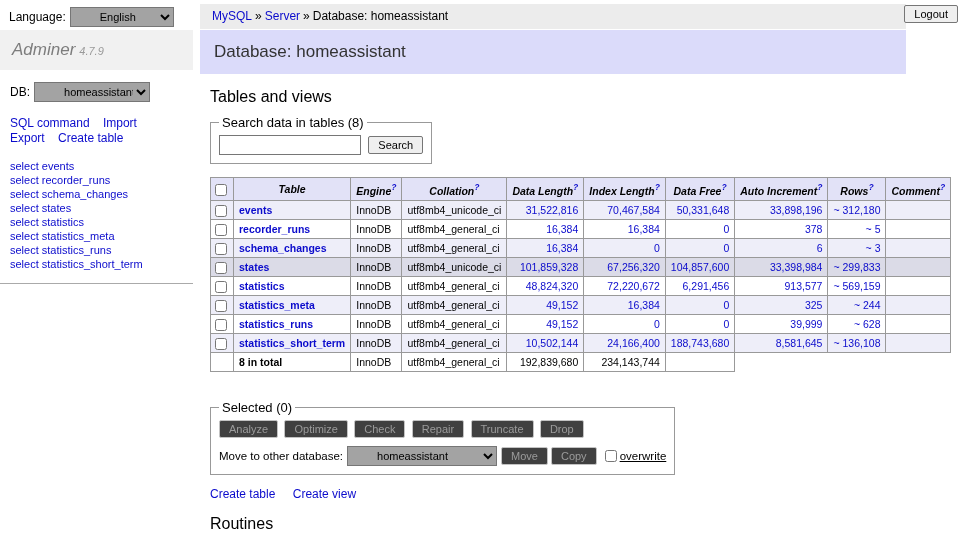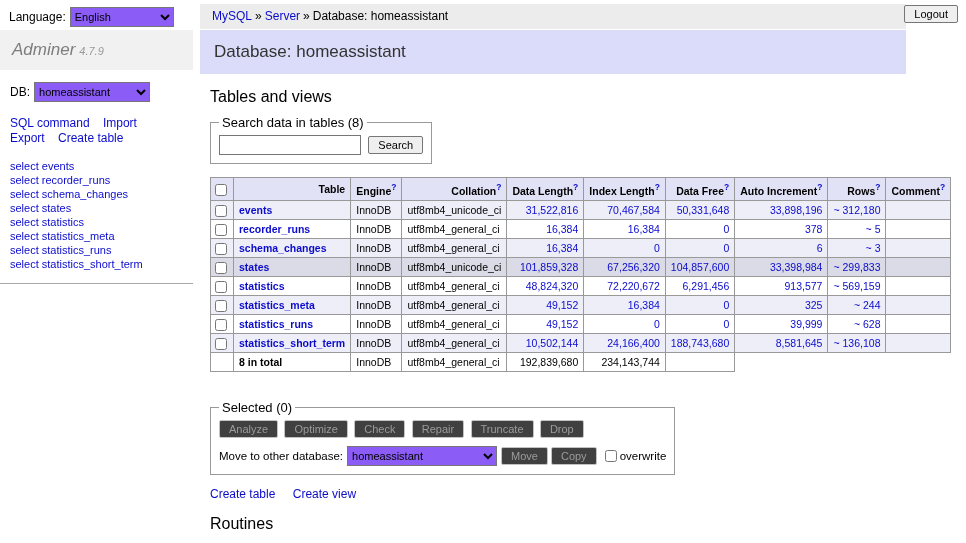--- a/index.html
+++ b/index.html
@@ -4,21 +4,21 @@
 <style>
   * { box-sizing: border-box; }
   html,body { margin:0; padding:0; }
   body {
     width:966px; height:543px; overflow:hidden; position:relative;
     background:#fff; color:#000;
     font-family:"Liberation Sans", sans-serif; font-size:12px;
   }
   a { color:#0b0bcc; text-decoration:none; cursor:pointer; }
   select, input, button { font-family:"Liberation Sans", sans-serif; }
-  select { font-size:11px; height:20px; border:1px solid #767676; background:#8b5cf6; }
+  select { font-size:11px; height:20px; border:1px solid #767676; background:#a3a3a3;padding-left:25px; }
   button {
     font-size:11px; padding:2px 9px; color:#000;
     background:#efefef; border:1px solid #767676; border-radius:2px;
   }
   button:disabled { color:#9b9b9b; border-color:#c3c3c3; background:#404040; }
   input[type=text] { width:142px; height:20px; border:1px solid #767676; padding:1px 4px; font-size:11px; }
   input[type=checkbox] { width:12px; height:12px; margin:1px 3px 1px 1px; vertical-align:middle; }
 
   
   #lang { position:absolute; top:7px; left:9px; }
@@ -60,40 +60,40 @@
   fieldset { display:inline-block; border:1px solid #999; margin:9px 0 0; padding:5px 8px 8px; }
   legend { font-size:13px; padding:0 3px; }
   .searchbox button { margin-left:4px; }
 
   table.tables { border-collapse:collapse; margin-top:13px; font-size:10.5px; }
   .tables th, .tables td {
     border:1px solid #999; padding:1px 5px; line-height:16px;
     vertical-align:middle; white-space:nowrap;
   }
   .tables thead th, .tables thead td { background:#e2e2f7; }
-  .tables thead th { font-weight:bold; text-align:right; }
+  .tables thead th { font-weight:bold; text-align:center;font-style:italic; }
   .tables sup a { font-size:8.5px; }
   .tables tbody th.tname { text-align:left; background:inherit; }
   .tables tbody th.tname a { font-weight:bold; }
   .tables td.num { text-align:right; }
   .tables td.txt { text-align:left; }
   .tables td.check { text-align:center; padding:0 3px; }
   .tables td.comment { min-width:54px; }
   .tables tr.odd td, .tables tr.odd th { background:#eeeef9; }
   .tables tr.hover td, .tables tr.hover th { background:#dbdbe7; }
   .tables tfoot th.total { text-align:left; font-weight:bold; background:#fff; }
   .tables tfoot td, .tables tfoot th { background:#fff; }
   .plain { color:#000; }
 
   .selectedbox { margin-top:28px; }
   .btnrow button { margin-right:3px; }
   .moverow { margin-top:8px; font-size:11.5px; }
   .moverow select { width:150px; margin:0 4px; }
   .moverow button { margin-right:3px; }
-  .moverow label { font-size:11.5px; margin-left:4px; }
+  .moverow label { font-size:11.5px; margin-left:4px;text-decoration:underline; }
 </style>
 </head>
 <body>
 
 <div id="lang">
   <span>Language:</span><select><option>English</option></select>
 </div>
 
 <div id="breadcrumb">
   <a>MySQL</a><span class="sep">»</span><a>Server</a><span class="sep">»</span><span>Database: homeassistant</span>

